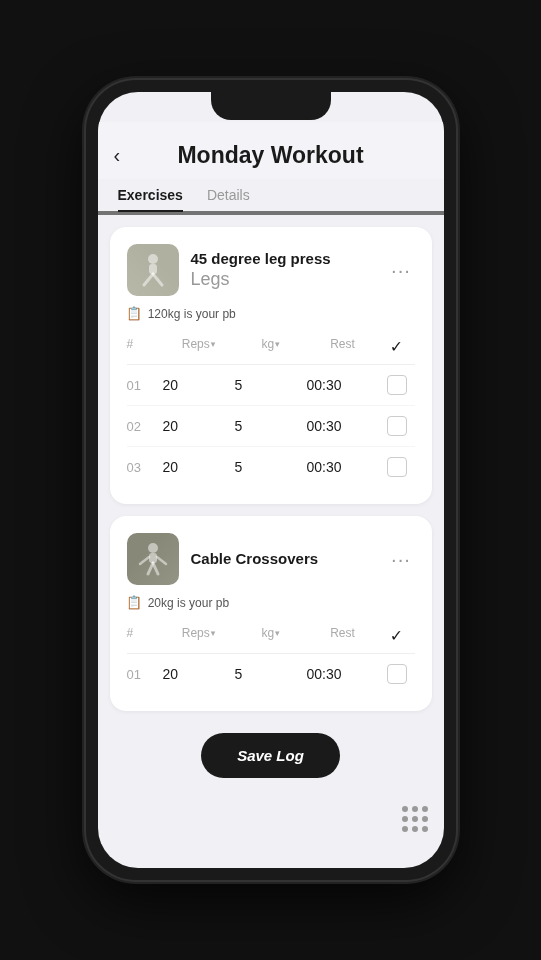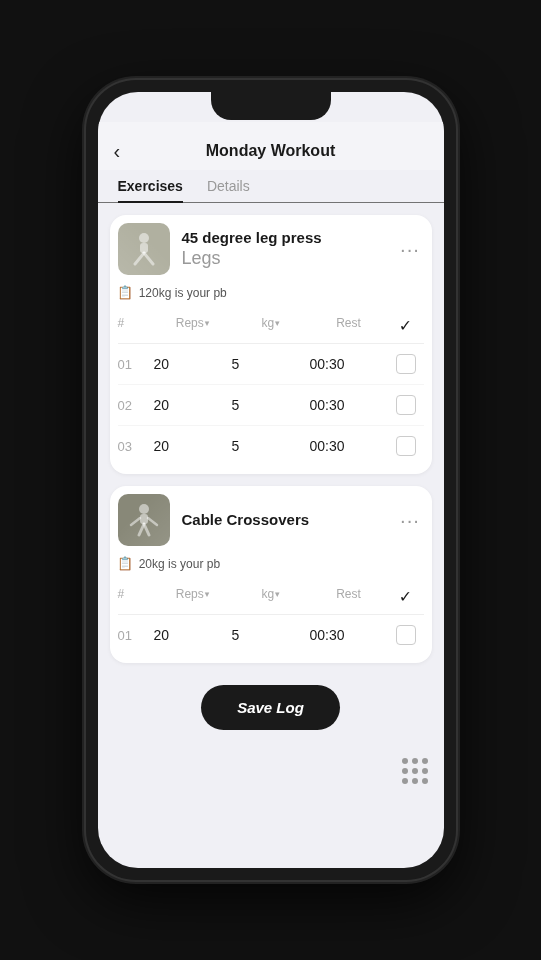--- a/index.html
+++ b/index.html
@@ -61,30 +61,30 @@
     .back-btn {
       position: absolute;
       left: 16px;
       font-size: 20px;
       color: #222;
       cursor: pointer;
       font-weight: 300;
     }
 
     .header-title {
-      font-size: 16px;
+      font-size: 23px;
       font-weight: 700;
       color: #1a1a1a;
     }
 
     
     .tabs {
       display: flex;
       padding: 0 20px;
-      border-bottom: 1px solid #737373;
+      border-bottom: 4px solid #737373;
       margin-bottom: 12px;
     }
 
     .tab {
       padding: 8px 0;
       margin-right: 24px;
       font-size: 14px;
       color: #999;
       cursor: pointer;
       position: relative;
@@ -103,21 +103,21 @@
       right: 0;
       height: 2px;
       background: #1a1a1a;
     }
 
     
     .exercise-card {
       background: #fff;
       margin: 0 12px 12px;
       border-radius: 16px;
-      padding: 8px;
+      padding: 17px;
       box-shadow: 0 1px 4px rgba(0,0,0,0.06);
     }
 
     .exercise-header {
       display: flex;
       align-items: center;
       margin-bottom: 10px;
     }
 
     .exercise-thumb {

